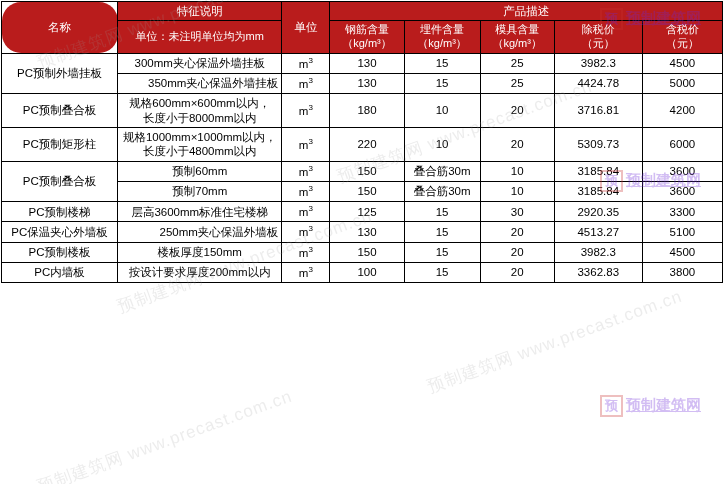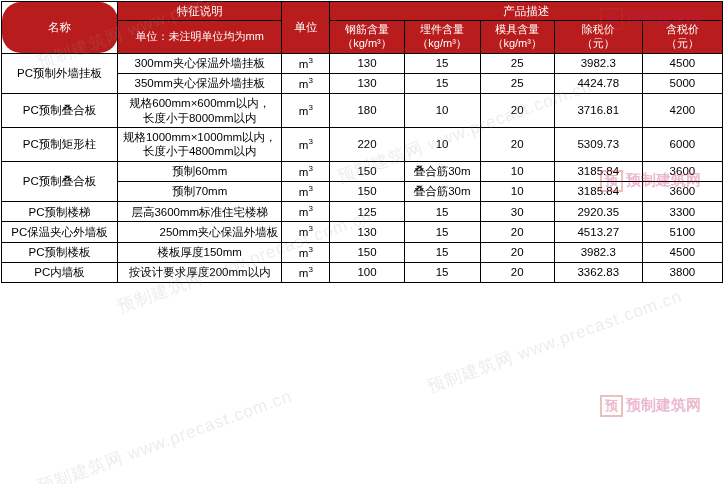--- a/index.html
+++ b/index.html
@@ -79,24 +79,25 @@
     font-family: "Liberation Sans", "DejaVu Sans", sans-serif;
     white-space: nowrap;
   }
   .wm-text {
     color: #9a9a9a;
     font-size: 17px;
     letter-spacing: 1px;
     transform: rotate(-20deg);
   }
   .wm-logo {
-    color: #be185d;
+    color: #6d28d9;
     font-size: 15px;
     font-weight: bold;
     opacity: 0.30;
+    text-decoration: underline;
   }
   .wm-logo .mark {
     display: inline-block;
     border: 2px solid #c8302f;
     padding: 0 3px;
     margin-right: 3px;
     font-size: 13px;
   }
 </style>
 </head>
@@ -149,21 +150,21 @@
         <td class="name-cell" rowspan="2">PC预制外墙挂板</td>
         <td class="desc-cell" style="white-space: pre-line;">300mm夹心保温外墙挂板</td>
         <td class="unit-cell">m<sup>3</sup></td>
         <td>130</td>
         <td>15</td>
         <td>25</td>
         <td>3982.3</td>
         <td>4500</td>
       </tr>
       <tr>
-        <td class="desc-cell" style="white-space: pre-line;">350mm夹心保温外墙挂板</td>
+        <td class="desc-cell" style="white-space: pre-line; text-align: right;">350mm夹心保温外墙挂板</td>
         <td class="unit-cell">m<sup>3</sup></td>
         <td>130</td>
         <td>15</td>
         <td>25</td>
         <td>4424.78</td>
         <td>5000</td>
       </tr>
       <tr>
         <td class="name-cell">PC预制叠合板</td>
         <td class="desc-cell" style="white-space: pre-line;">规格600mm×600mm以内，

